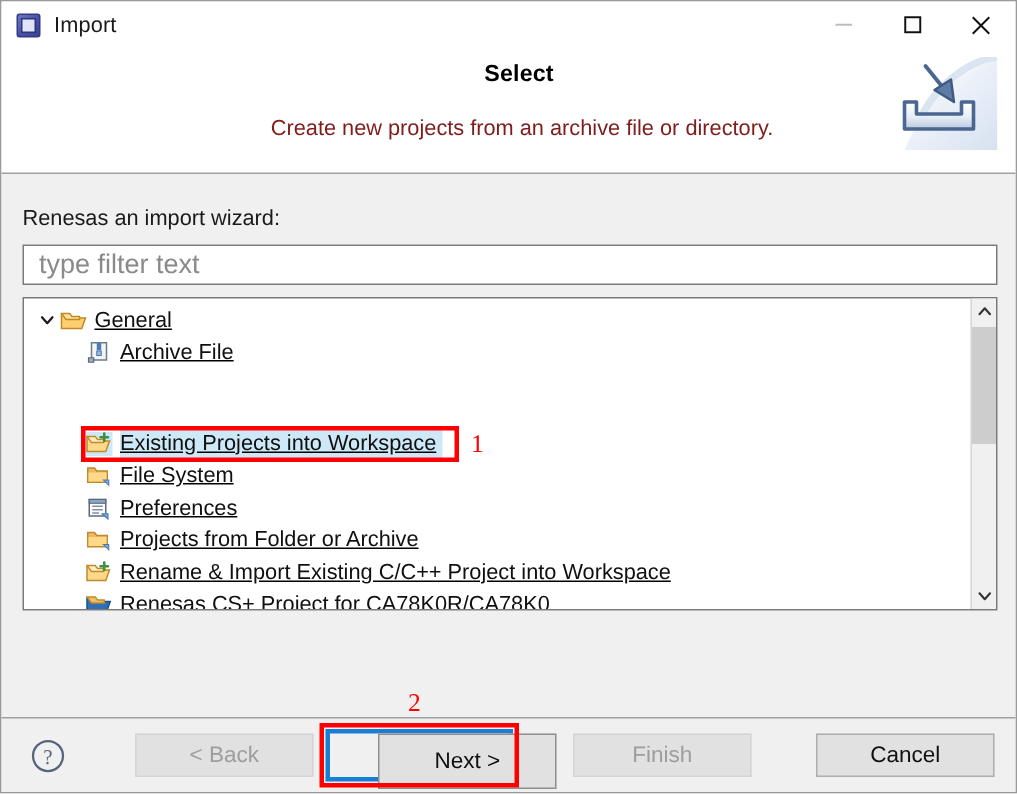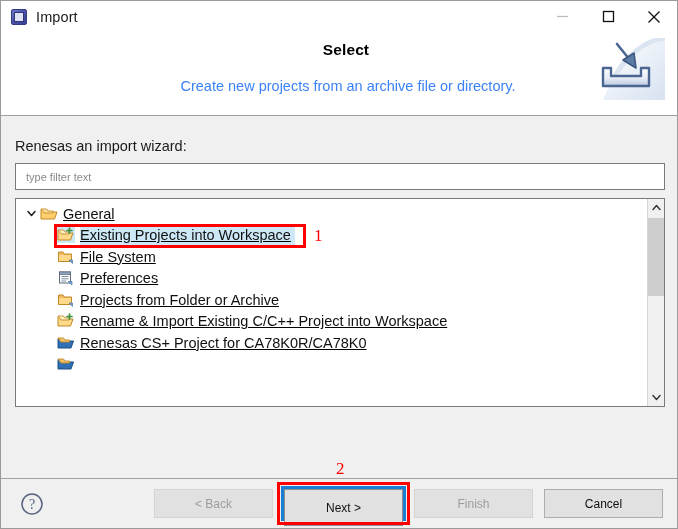--- a/index.html
+++ b/index.html
@@ -79,21 +79,21 @@
     text-align: center;
   }
   #header-title {
     font-size: 15.5px;
     font-weight: bold;
     color: #000000;
     letter-spacing: 0.1px;
   }
   #header-desc {
     font-size: 14.5px;
-    color: #3b82f6;
+    color: #7f1d1d;
     margin-top: 19px;
     margin-left: 4px;
   }
   #banner-icon {
     position: absolute;
     right: 12px; top: 6px;
     width: 78px; height: 70px;
     overflow: hidden;
   }
 
@@ -109,21 +109,21 @@
     color: #1a1a1a;
     padding-top: 22px;
   }
   #filter-input {
     margin-top: 9px;
     width: 650px;
     height: 27px;
     background: #ffffff;
     border: 1px solid #7a7a7a;
     font-family: "Liberation Sans", sans-serif;
-    font-size: 11px;
+    font-size: 18px;
     color: #c2410c;
     padding: 0 3px 0 10px;
     outline: none;
     display: block;
   }
   #filter-input::placeholder { color: #8a8a8a; opacity: 1; }
 
   
   #tree-wrap {
     margin-top: 8px;
@@ -163,20 +163,21 @@
     position: relative;
   }
   .row-label { padding-right: 4px; }
   .sel-label {
     background: #cde8f6;
     padding: 2px 4px 2px 0;
   }
   #row-selected .node-icon { background-color: #cde8f6; }
   #row-selected {
     background: transparent;
+    margin-top: 39px;
   }
 
   
   .anno-box {
     position: absolute;
     border: 3px solid #ff0000;
     pointer-events: none;
   }
   .anno-num {
     position: absolute;
@@ -231,28 +232,29 @@
     position: absolute;
     right: 14px;
     display: flex;
     gap: 11px;
     align-items: center;
   }
   .dlg-btn {
     width: 119px;
     height: 29px;
     font-family: "Liberation Sans", sans-serif;
-    font-size: 12px;
+    font-size: 15px;
     background: #e1e1e1;
     border: 1px solid #adadad;
     color: #101010;
     display: flex;
     align-items: center;
     justify-content: center;
     padding: 0;
+    margin-left: 32px;
   }
   .dlg-btn.disabled {
     color: #9d9d9d;
     background: #e1e1e1;
     border-color: #d4d4d4;
   }
   #next-wrap {
     position: relative;
     width: 119px; height: 29px;
   }
@@ -355,20 +357,32 @@
           </span>
           <span class="node-icon">
             <svg width="18" height="16" viewBox="0 0 18 16">
                 <path d="M1 3.5 L1 13 L14.5 13 L17 6 L5 6 L3.6 3.5 Z" fill="#ffce6e" stroke="#c08a22" stroke-width="1"></path>
                 <path d="M1 3 L6.5 3 L8 5 L13 5 L13 7 L4 7 Z" fill="#ffe0a0" stroke="#c08a22" stroke-width="0.9"></path>
               </svg>
           </span>
           <span class="row-label">General</span>
         </div>
 
+        <div class="tree-row">
+          <span class="row-indent"></span>
+          <span class="node-icon">
+            <svg width="18" height="16" viewBox="0 0 18 16">
+                <rect x="4" y="1.5" width="10" height="11.5" fill="#f4f4f4" stroke="#6b7a8d" stroke-width="1"></rect>
+                <rect x="7.5" y="1.5" width="3" height="5" fill="#4f7bb5"></rect>
+                <rect x="7.5" y="7" width="3" height="3" fill="#9fb8d8" stroke="#4f7bb5" stroke-width="0.7"></rect>
+                <path d="M2 11.5 L5.5 11.5 L5.5 14.5 L2 14.5 Z" fill="#9aa9bb" stroke="#5d6b7c" stroke-width="0.8"></path>
+              </svg>
+          </span>
+          <span class="row-label">Archive File</span>
+        </div>
 
         <div class="tree-row" id="row-selected">
           <span class="row-indent"></span>
           <span class="node-icon">
             <svg width="18" height="16" viewBox="0 0 18 16">
                 <path d="M1 3.5 L1 13 L13.5 13 L16 6 L5 6 L3.6 3.5 Z" fill="#ffd98a" stroke="#bf8a2a" stroke-width="1"></path>
                 <path d="M1 3 L6.5 3 L8 5 L12 5 L12 7 L4 7 Z" fill="#ffeec0" stroke="#bf8a2a" stroke-width="0.9"></path>
                 <path d="M12.5 1 L12.5 6 M10 3.5 L15 3.5" stroke="#3f8f3f" stroke-width="1.7" stroke-linecap="round"></path>
               </svg>
           </span>

